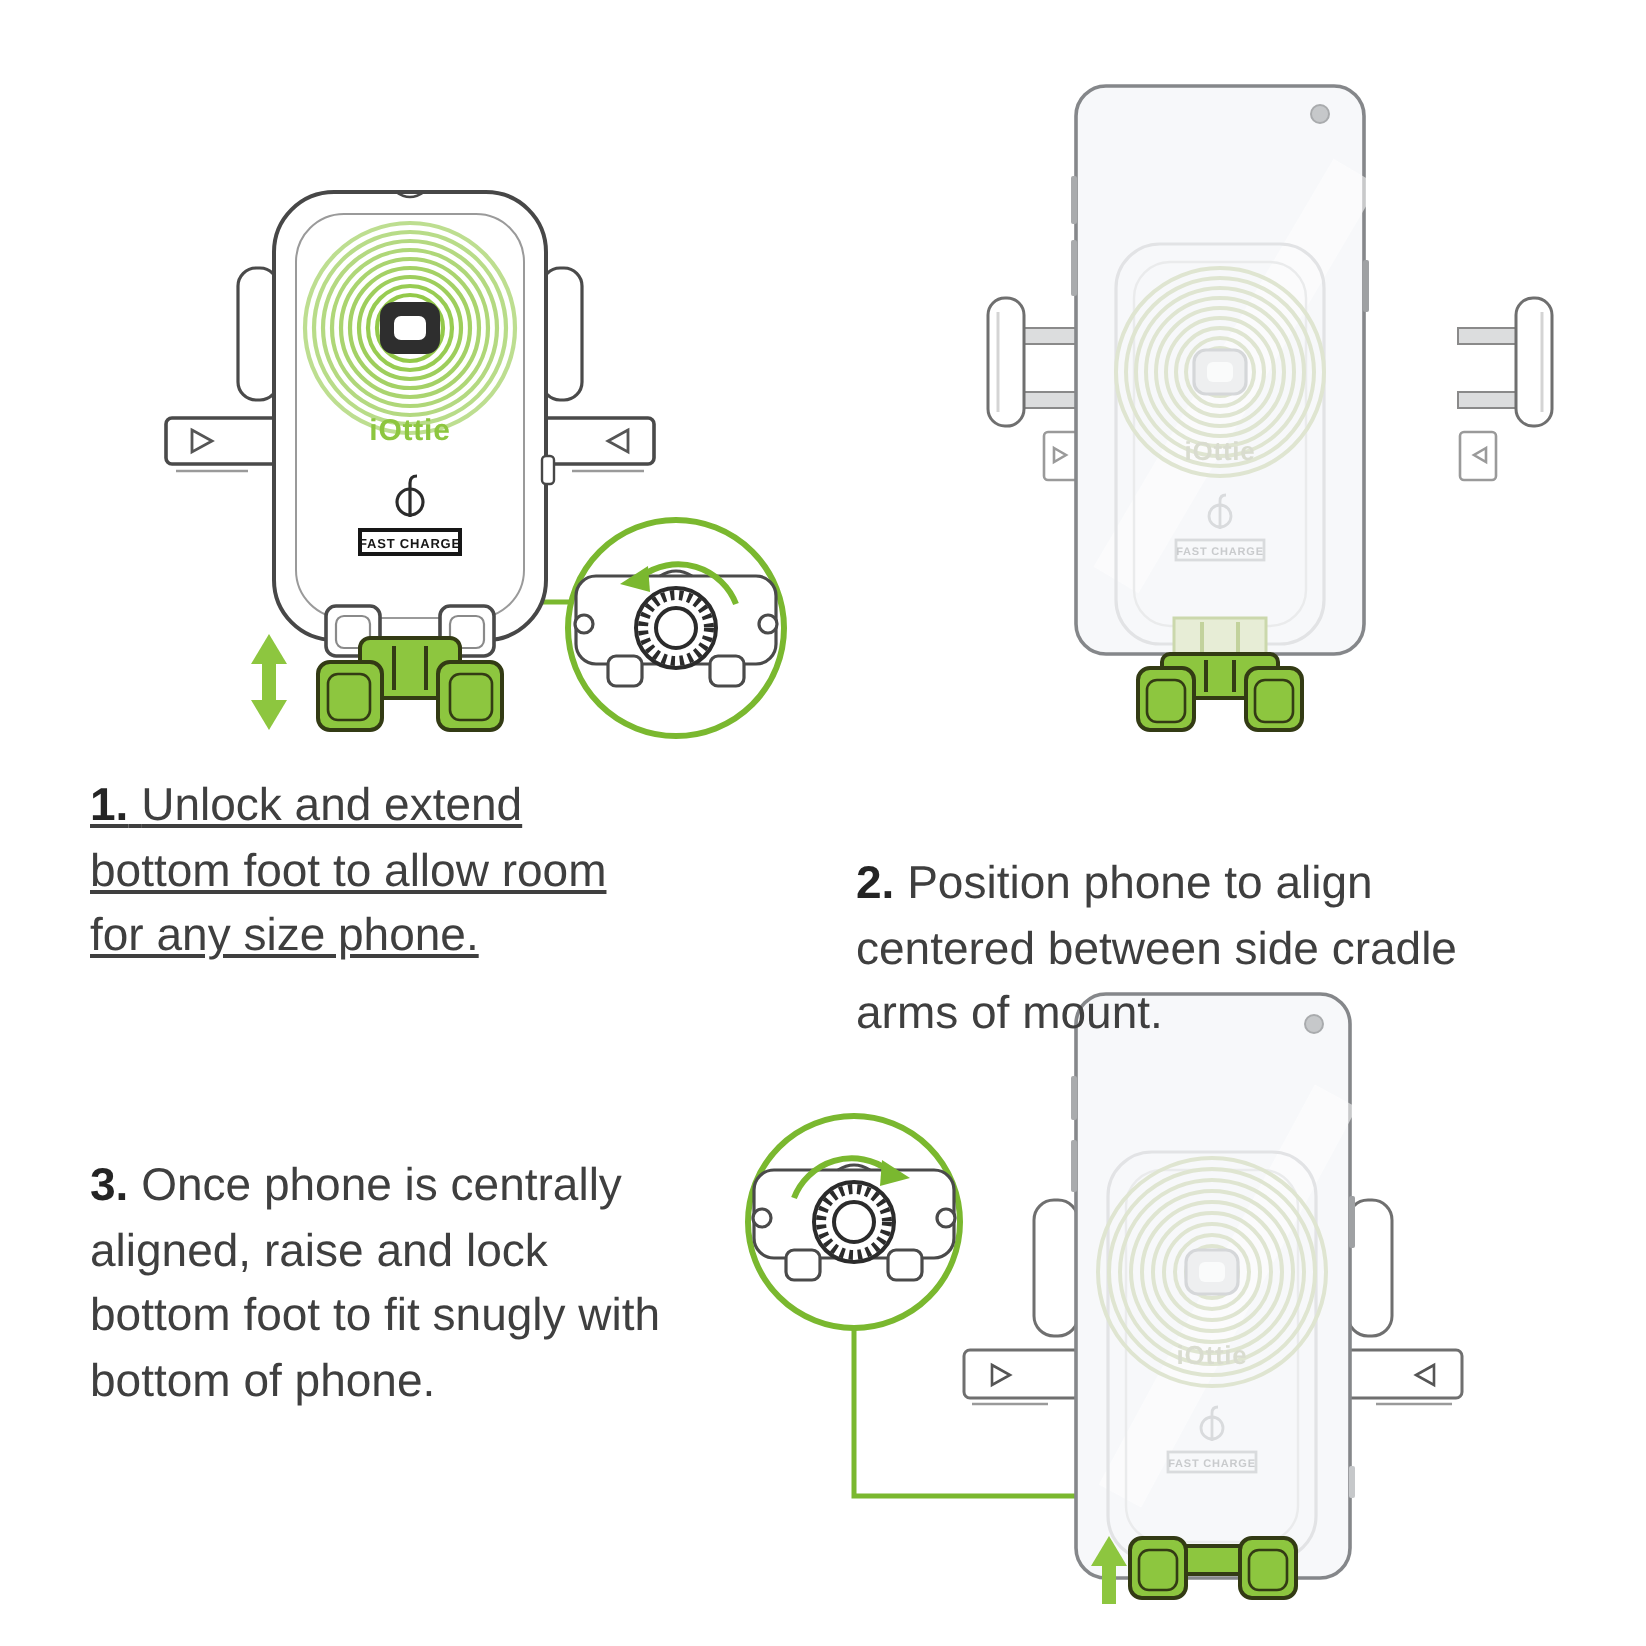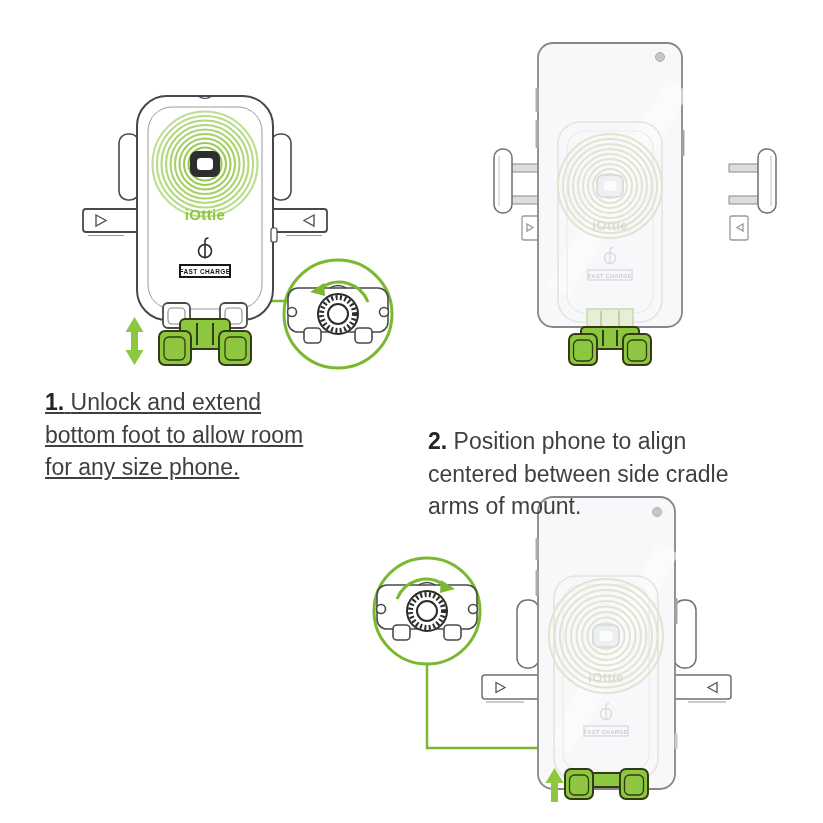--- a/index.html
+++ b/index.html
@@ -298,14 +298,15 @@
         <rect x="181" y="291" width="7" height="21"></rect>
         <polygon points="184.5,278 175.5,293 193.5,293"></polygon>
       </g>
     </svg>
   </figure>
 
   <p class="caption c1"><b>1.</b> <span>Unlock and extend bottom foot to allow room for any size phone.</span></p>
 
   <p class="caption c2"><b>2.</b> <span>Position phone to align centered between side cradle arms of mount.</span></p>
 
+  <p class="caption c3"><b>3.</b> <span>Once phone is centrally aligned, raise and lock bottom foot to fit snugly with bottom of phone.</span></p>
 
 </div>
 
 </body></html>

